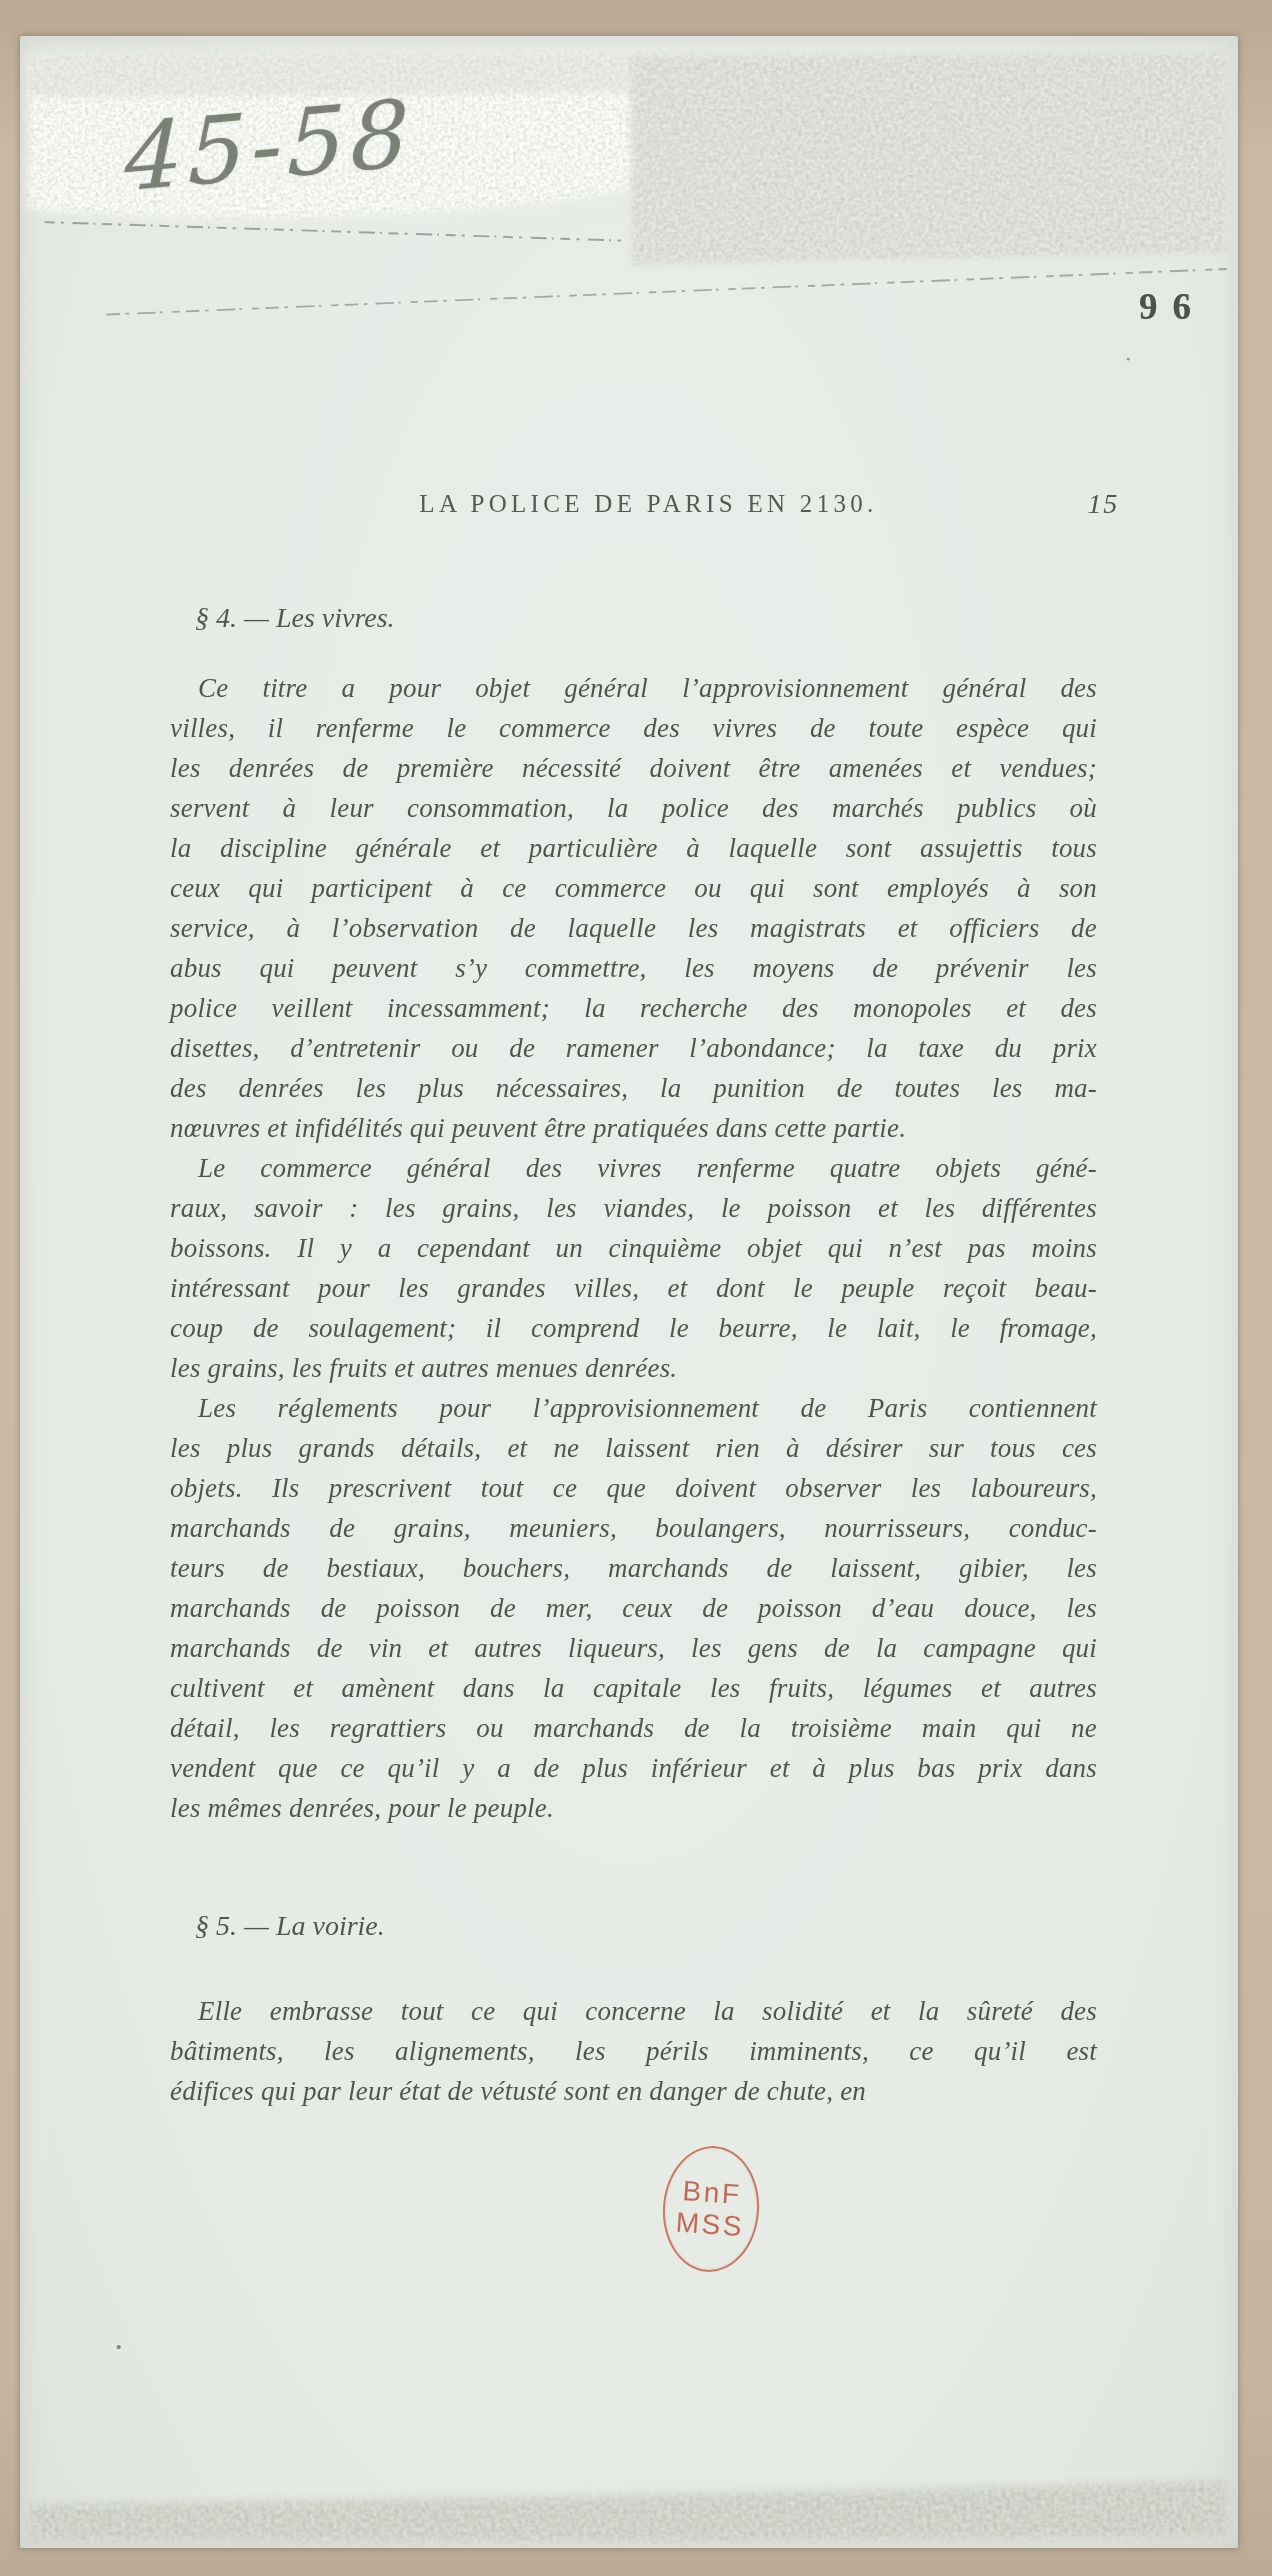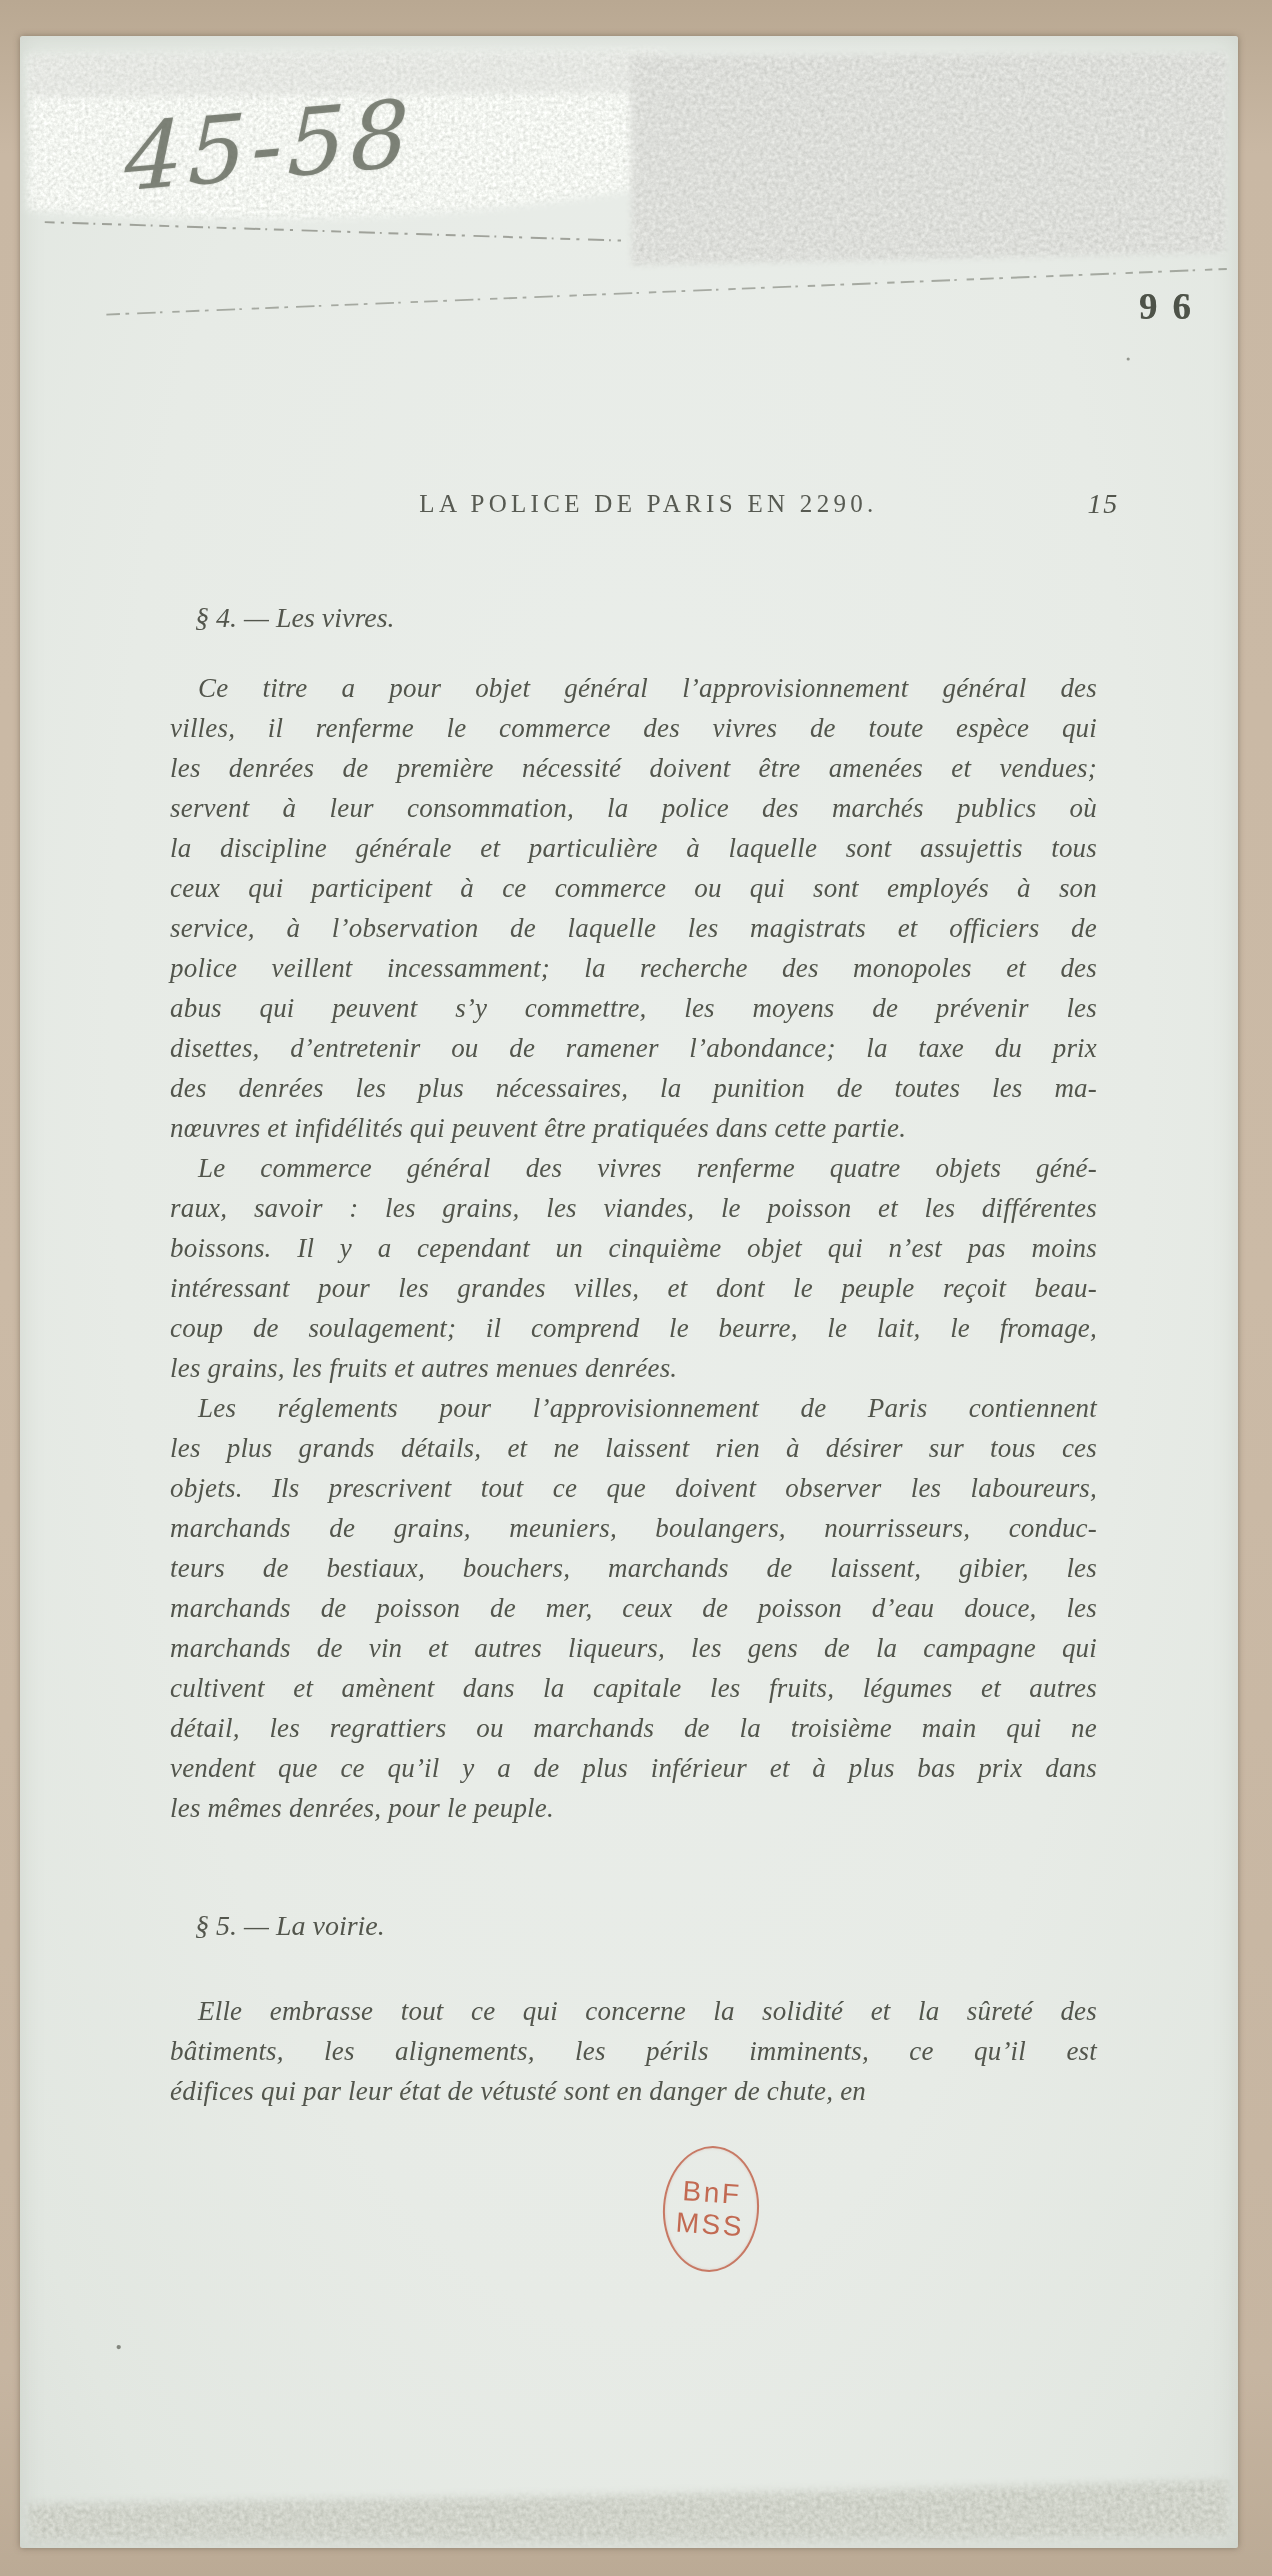--- a/index.html
+++ b/index.html
@@ -128,37 +128,37 @@
       <circle cx="1798" cy="524" r="2.5" fill="#5a5d53" opacity="0.6"></circle>
     </svg>
 
     <div class="handwriting">45-58</div>
 
     <div class="folio-number">96</div>
 
     <div class="text-column">
 
       <div class="header-row">
-        <span class="running-title">LA POLICE DE PARIS EN 2290.</span>
+        <span class="running-title">LA POLICE DE PARIS EN 2130.</span>
         <span class="page-number">15</span>
       </div>
 
       <h2 class="section-heading s4">§ 4. — Les vivres.</h2>
 
       <div class="body-text">
         <div class="paragraph">
             <div class="pline first">Ce titre a pour objet général l’approvisionnement général des</div>
             <div class="pline">villes, il renferme le commerce des vivres de toute espèce qui</div>
             <div class="pline">les denrées de première nécessité doivent être amenées et vendues;</div>
             <div class="pline">servent à leur consommation, la police des marchés publics où</div>
             <div class="pline">la discipline générale et particulière à laquelle sont assujettis tous</div>
             <div class="pline">ceux qui participent à ce commerce ou qui sont employés à son</div>
             <div class="pline">service, à l’observation de laquelle les magistrats et officiers de</div>
+            <div class="pline">abus qui peuvent s’y commettre, les moyens de prévenir les</div>
             <div class="pline">police veillent incessamment; la recherche des monopoles et des</div>
-            <div class="pline">abus qui peuvent s’y commettre, les moyens de prévenir les</div>
             <div class="pline">disettes, d’entretenir ou de ramener l’abondance; la taxe du prix</div>
             <div class="pline">des denrées les plus nécessaires, la punition de toutes les ma-</div>
             <div class="pline last">nœuvres et infidélités qui peuvent être pratiquées dans cette partie.</div>
           </div>
         <div class="paragraph">
             <div class="pline first">Le commerce général des vivres renferme quatre objets géné-</div>
             <div class="pline">raux, savoir : les grains, les viandes, le poisson et les différentes</div>
             <div class="pline">boissons. Il y a cependant un cinquième objet qui n’est pas moins</div>
             <div class="pline">intéressant pour les grandes villes, et dont le peuple reçoit beau-</div>
             <div class="pline">coup de soulagement; il comprend le beurre, le lait, le fromage,</div>

